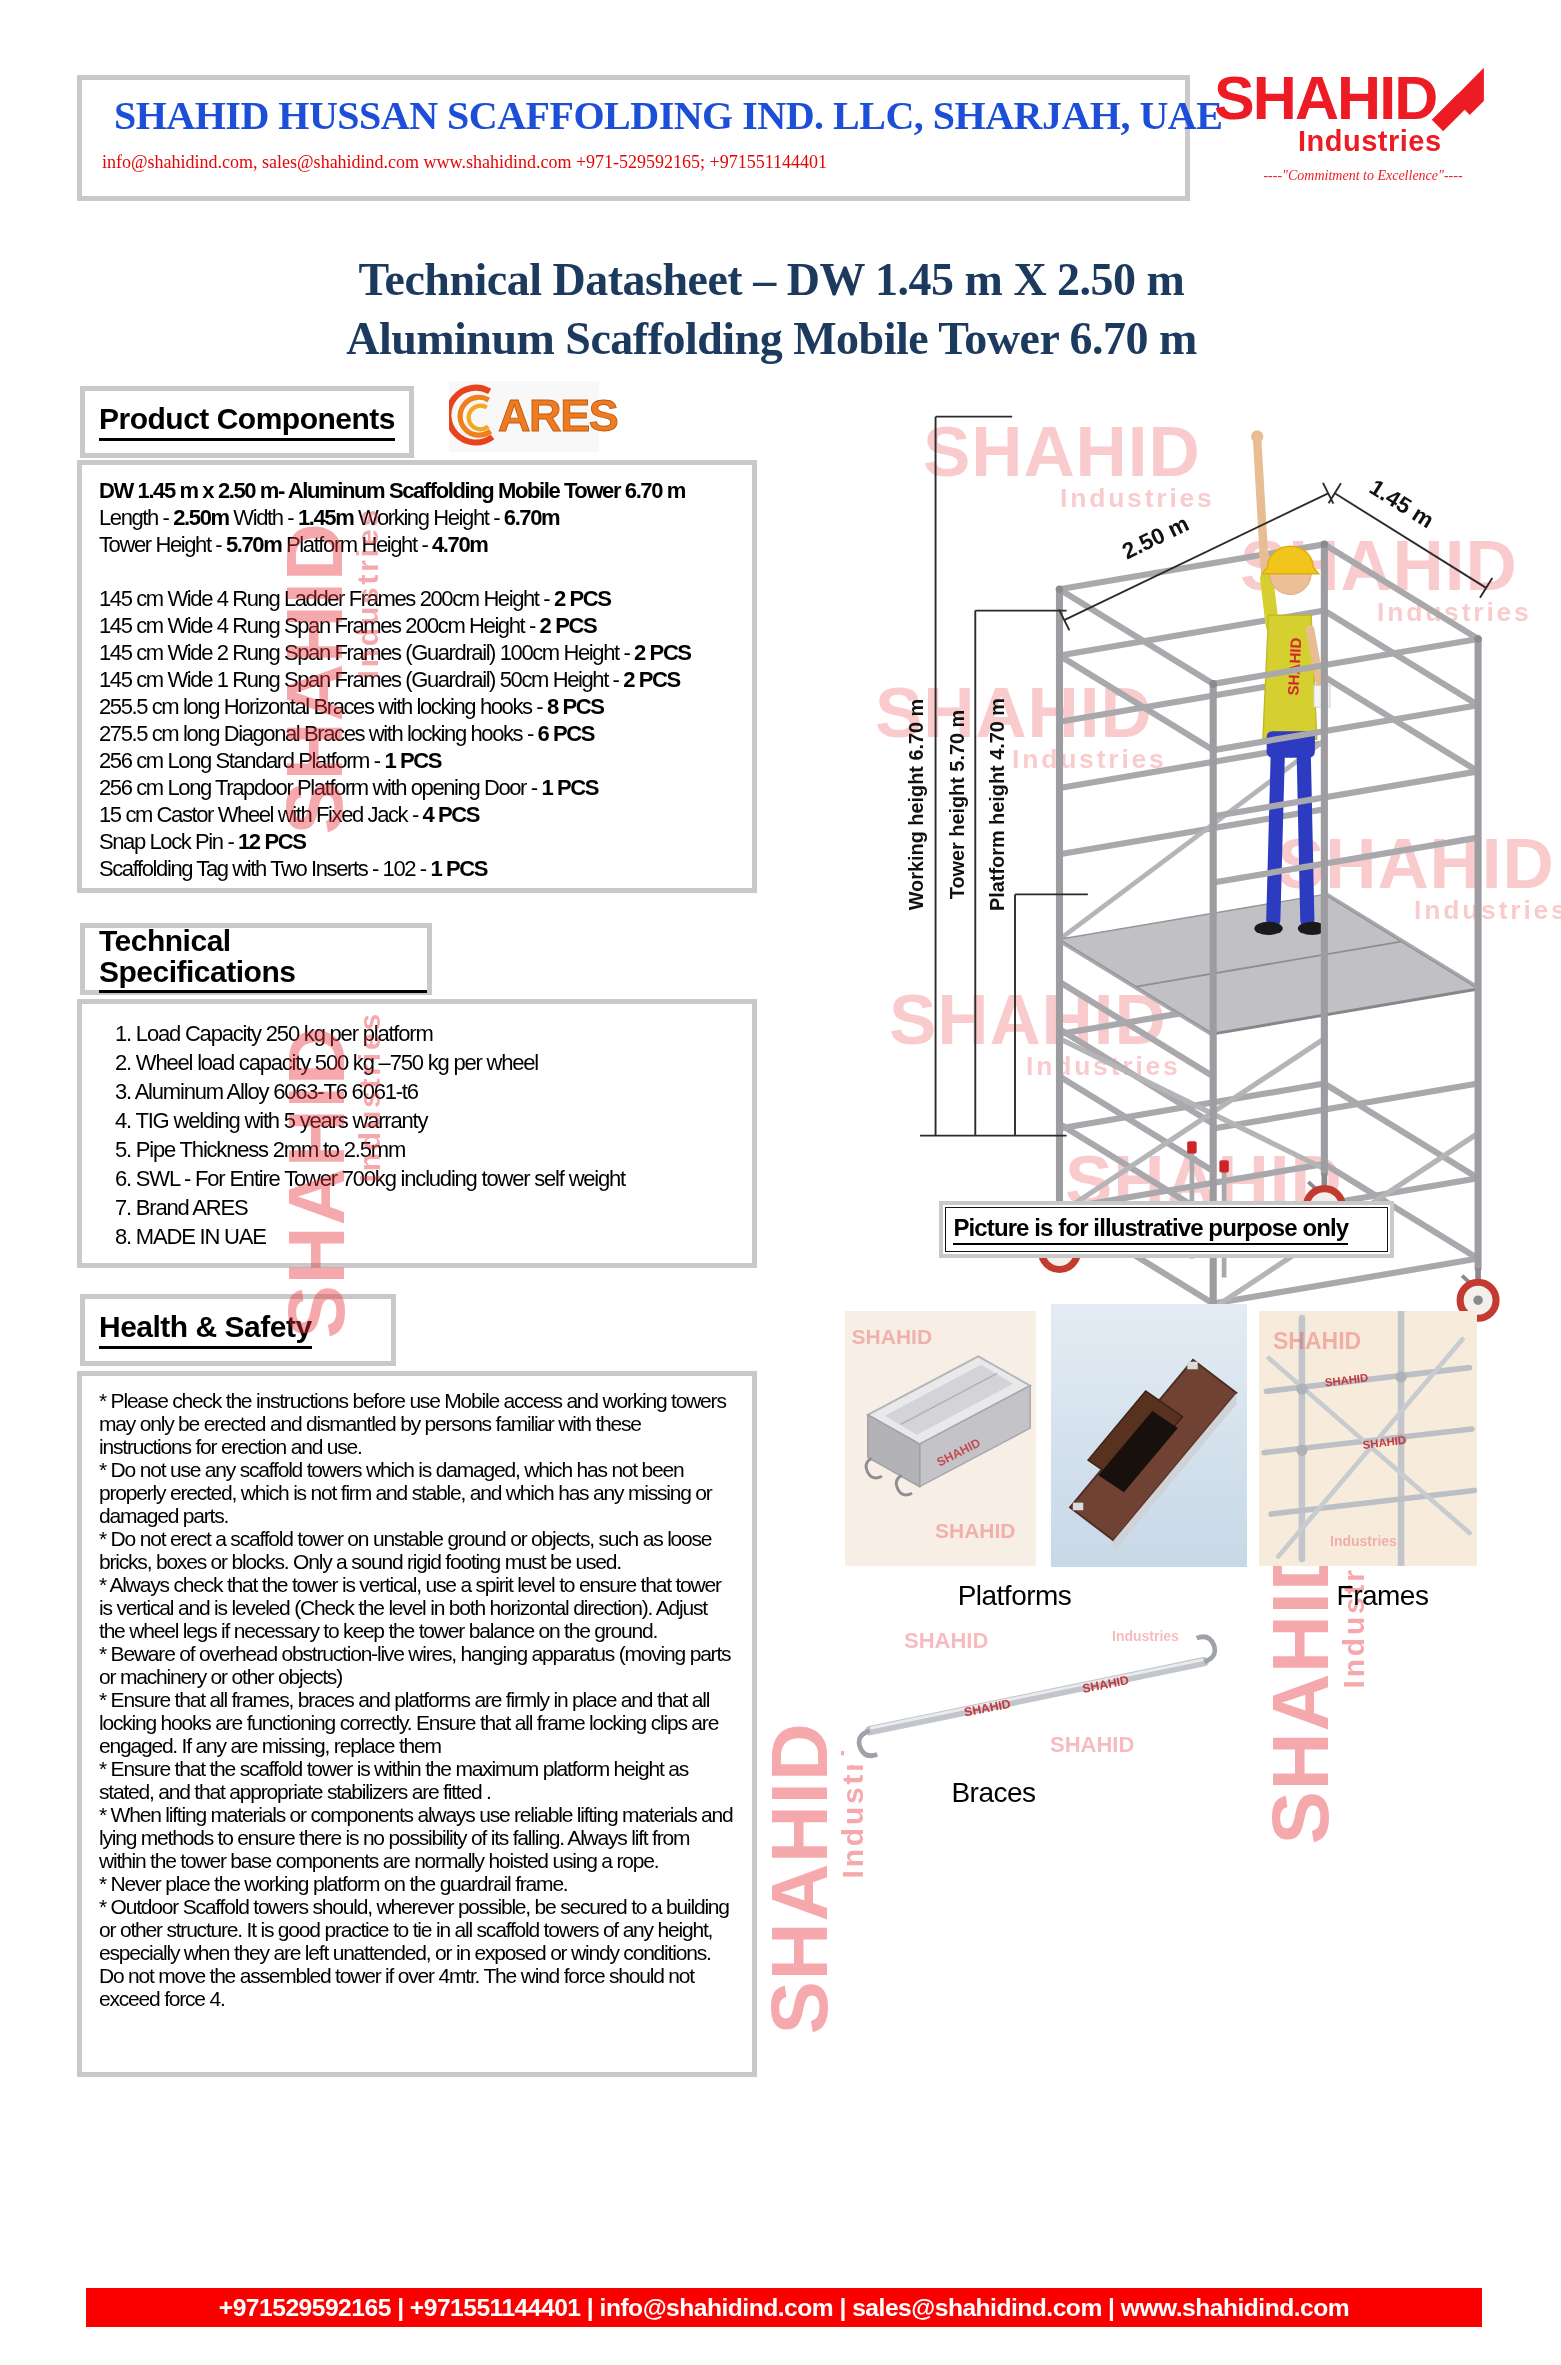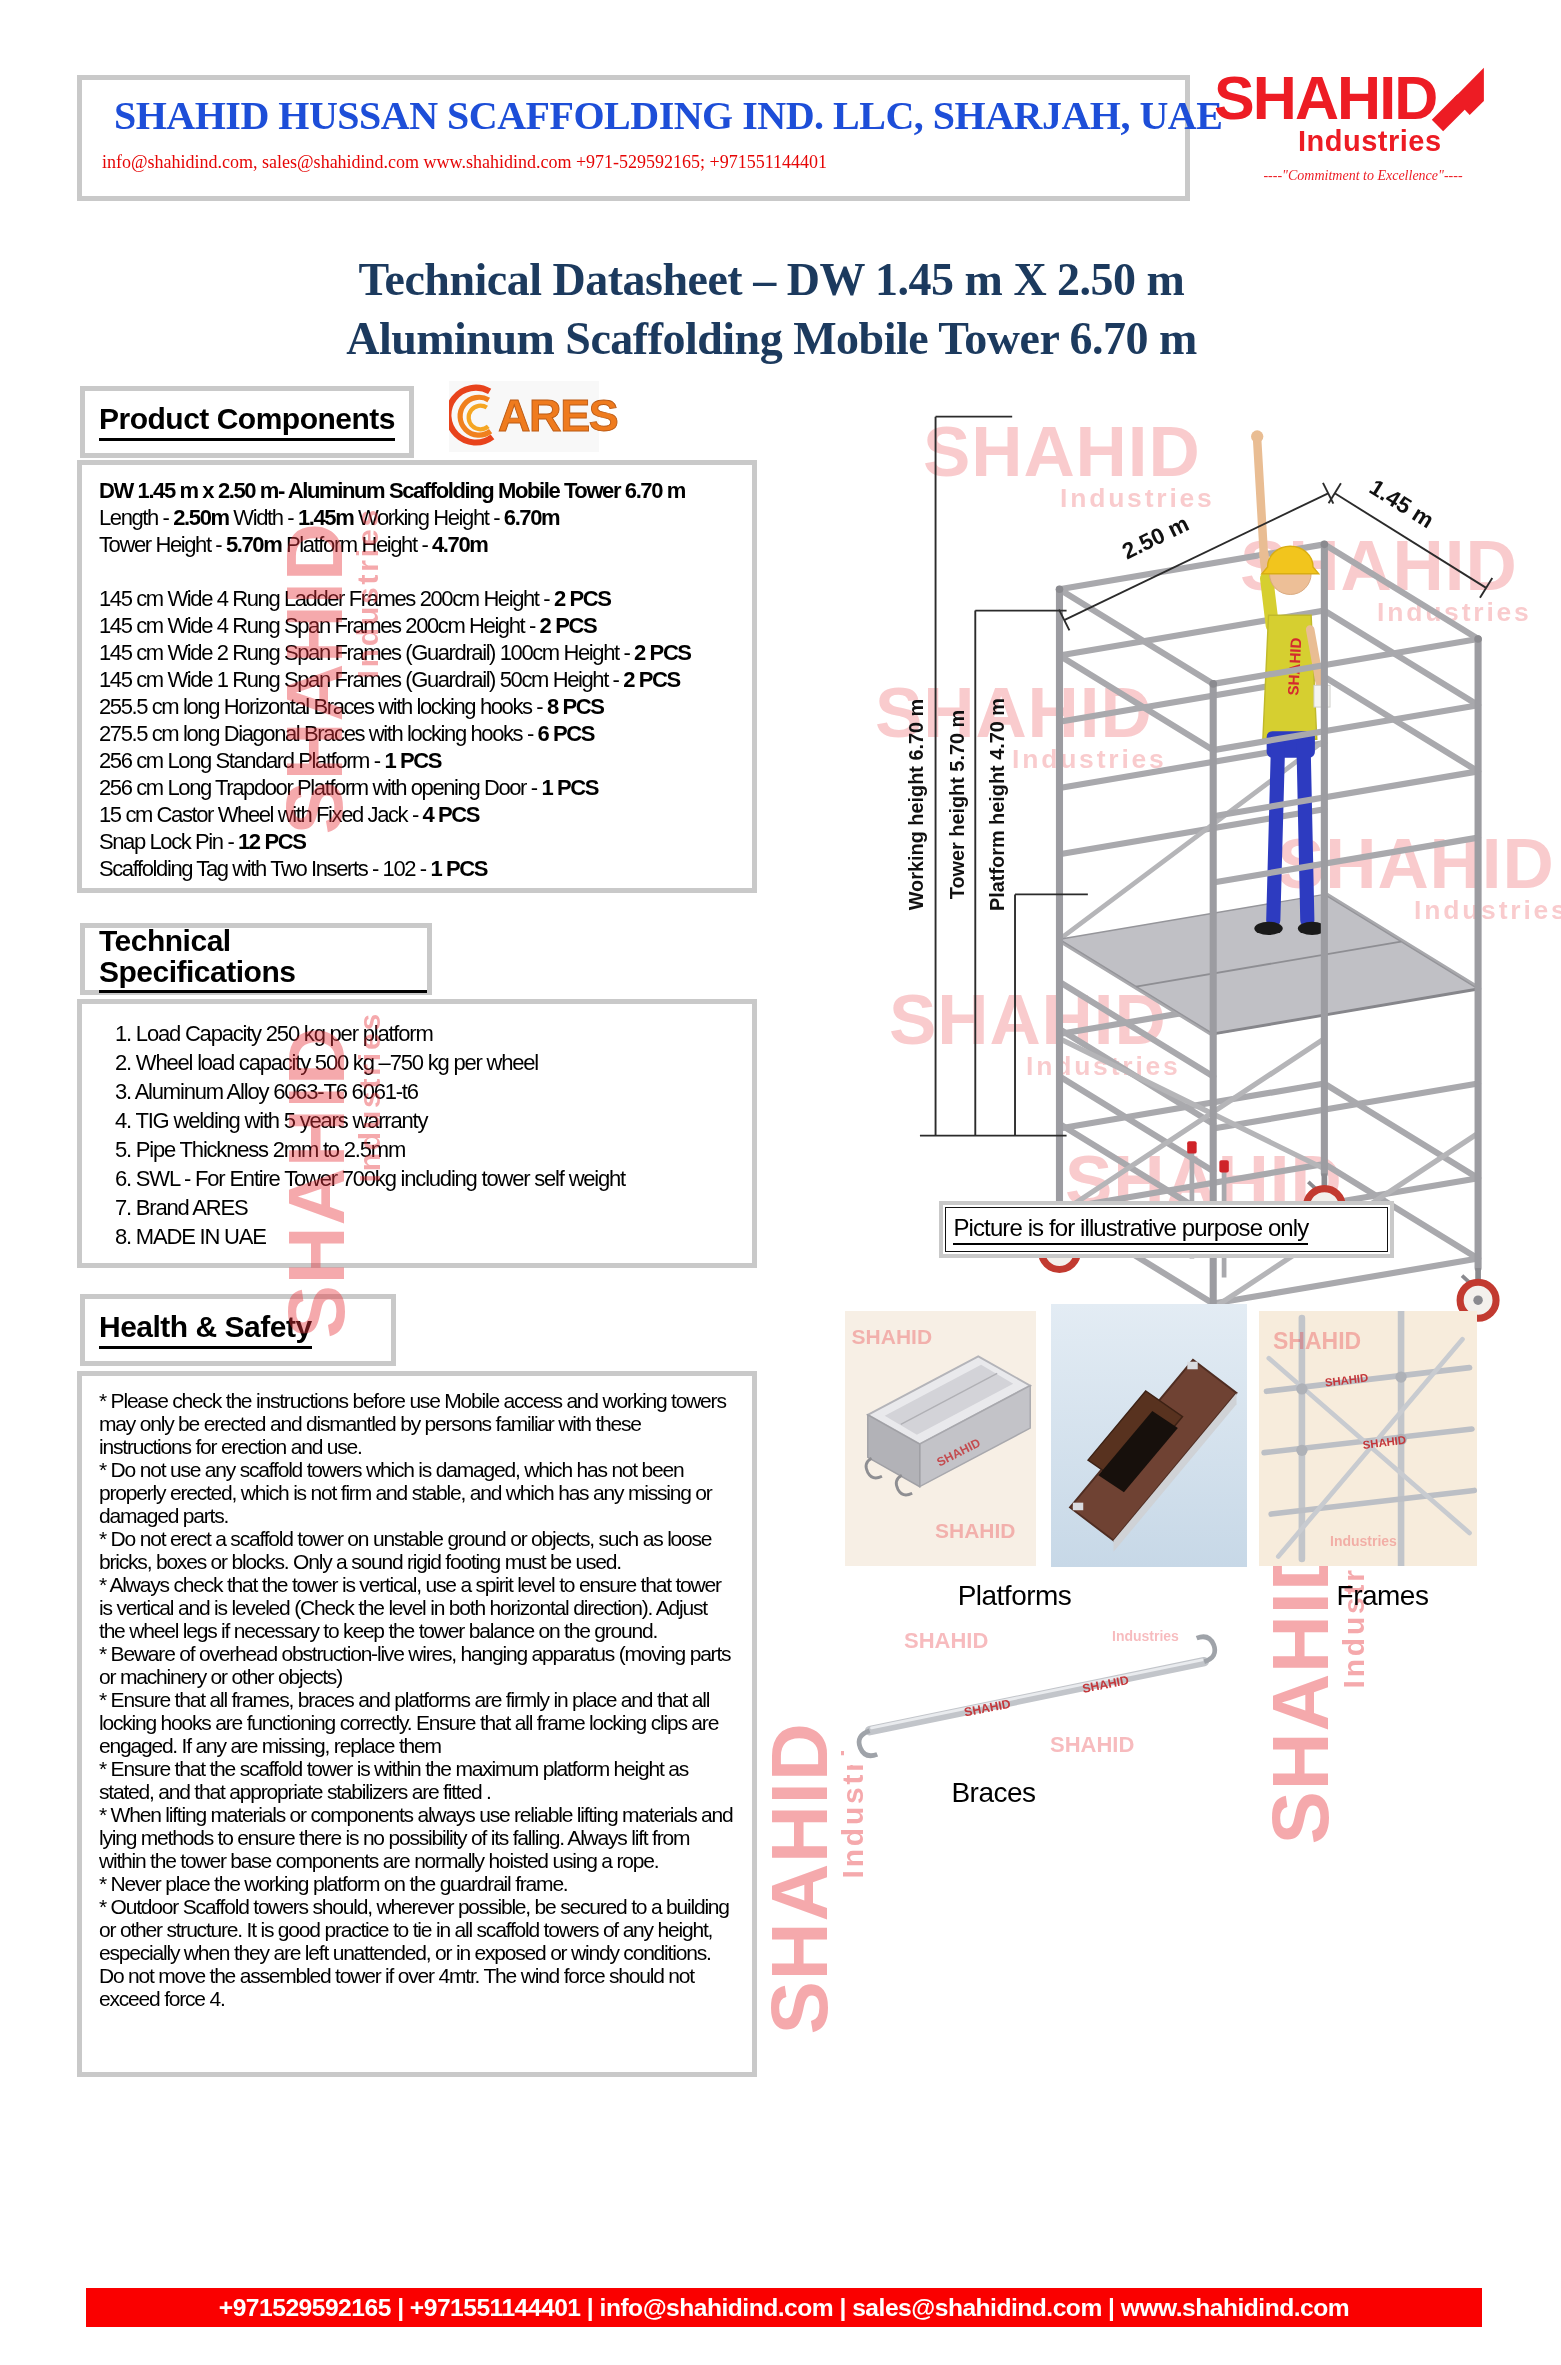--- a/index.html
+++ b/index.html
@@ -43,21 +43,21 @@
   .wm-h{opacity:.25;}
   .wm .big{font-size:80px;font-weight:bold;line-height:1;letter-spacing:0.9px;white-space:nowrap;}
   .wm .small{font-size:30px;font-weight:bold;margin-left:156px;margin-top:-3.8px;letter-spacing:2.8px;white-space:nowrap;}
   .wm-h .big{font-size:71px;}
   .wm-h .small{font-size:26.5px;margin-left:137px;}
   .wm-xs{position:absolute;color:#e8343c;opacity:.33;font-weight:bold;pointer-events:none;white-space:nowrap;}
   
   #note-outer{position:absolute;left:939px;top:1201px;width:455px;height:57px;border:4.7px solid #c9c9c9;
               background:#fff;box-sizing:border-box;}
   #note-inner{position:absolute;inset:1.9px;border:1.4px solid #111;display:flex;align-items:center;padding-left:7.6px;}
-  #note-inner span{font-size:24px;font-weight:normal;letter-spacing:-0.9px;border-bottom:2.4px solid #000;padding-bottom:1.9px;white-space:nowrap;}
+  #note-inner span{font-size:24px;font-weight:bold;letter-spacing:-0.9px;border-bottom:2.4px solid #000;padding-bottom:1.9px;white-space:nowrap;}
   
   .imgbox{position:absolute;overflow:hidden;}
   .cap{position:absolute;width:227px;text-align:center;font-size:28px;letter-spacing:-0.5px;color:#000;}
   
   #footer{position:absolute;left:78px;top:2288px;width:1396px;height:39px;background:#fa0000;
           color:#fff;font-weight:bold;font-size:24.6px;text-align:center;line-height:39px;letter-spacing:-0.5px;white-space:nowrap;margin-left:8px;}
 </style>
 </head>
 <body>
 

